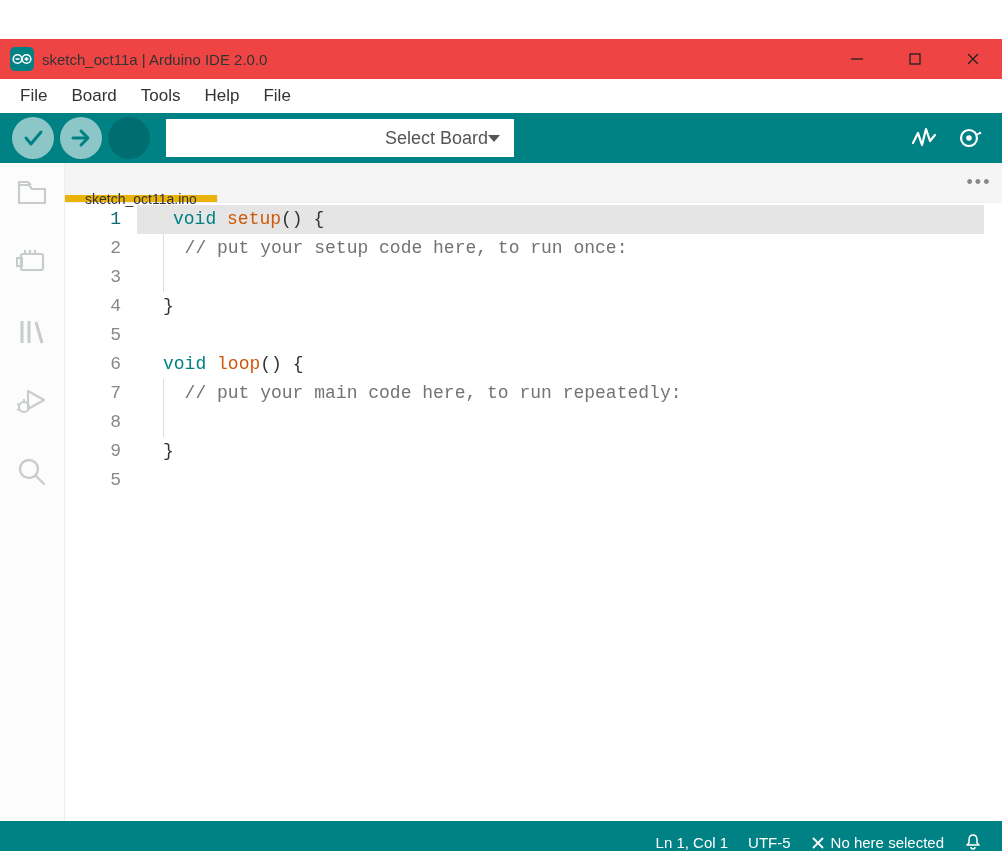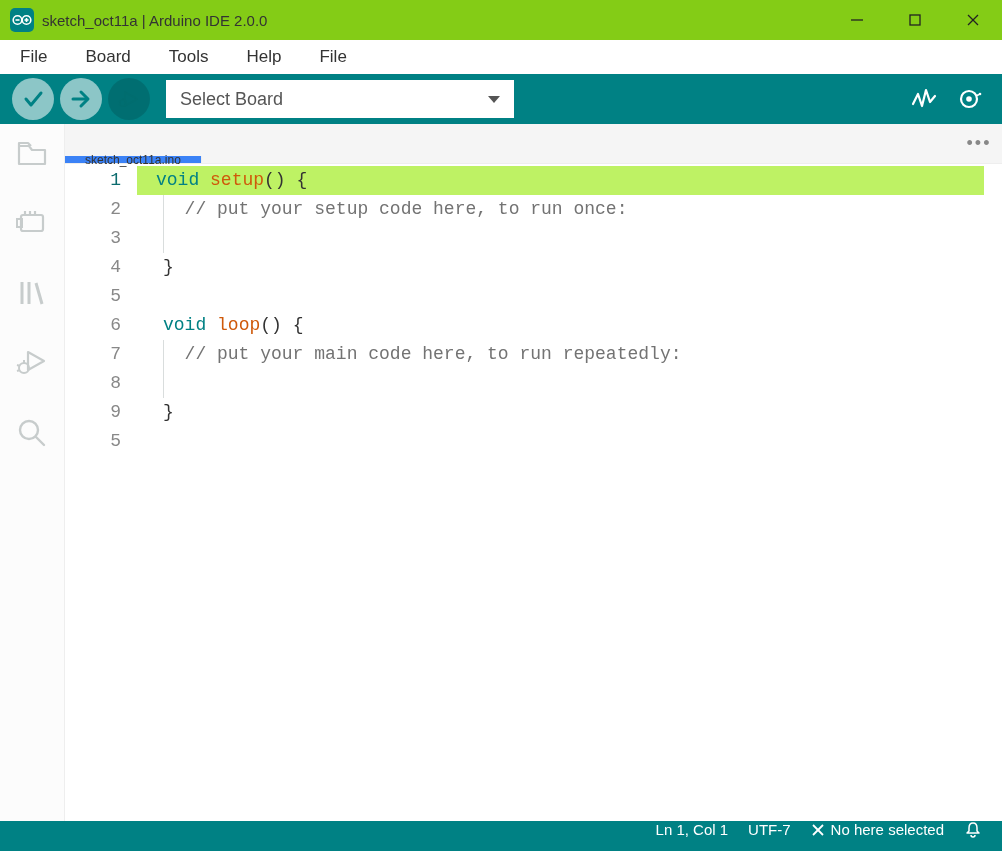--- a/index.html
+++ b/index.html
@@ -13,21 +13,22 @@
     overflow: hidden;
     display: flex;
     flex-direction: column;
   }
   
   .titlebar {
     height: 40px;
     display: flex;
     align-items: center;
     padding: 0 0 0 10px;
-    background: #84cc16;
+    background: #ef4444;
+    margin-top: 39px;
   }
   .titlebar .app-icon {
     width: 24px; height: 24px;
     background: #008184;
     border-radius: 5px;
     display: flex; align-items: center; justify-content: center;
     margin-right: 8px;
   }
   .titlebar .title-text { font-size: 15px; color: #333; }
   .titlebar .spacer { flex: 1; }
@@ -35,21 +36,21 @@
   .win-btn {
     width: 58px; height: 40px;
     display: flex; align-items: center; justify-content: center;
   }
   
   .menubar {
     height: 34px;
     display: flex;
     align-items: center;
     padding: 0 8px;
-    gap: 14px;
+    gap: 0;
     background: #fff;
   }
   .menubar .menu-item {
     padding: 4px 12px;
     font-size: 17px;
     color: #333;
     cursor: default;
   }
   
   .toolbar {
@@ -68,21 +69,21 @@
   }
   .tool-btn.disabled { background: rgba(0,0,0,0.14); }
   .board-select {
     height: 38px;
     width: 348px;
     background: #fff;
     margin-left: 10px;
     display: flex;
     align-items: center;
     padding: 0 14px;
-    justify-content: space-between;
+    justify-content: flex-end;
     font-size: 18px;
     color: #555;
   }
   .board-select .arrow {
     width: 0; height: 0;
     border-left: 6px solid transparent;
     border-right: 6px solid transparent;
     border-top: 7px solid #555;
   }
   .toolbar .spacer { flex: 1; }
@@ -119,24 +120,24 @@
     background: #fff;
   }
   .tabbar {
     height: 40px;
     display: flex;
     align-items: stretch;
     background: #f5f5f5;
     border-bottom: 1px solid #eee;
   }
   .tab {
-    background: #3b82f6;
+    background: #eab308;
     padding: 0 20px;
     display: flex; align-items: center;
-    font-size: 12px;
+    font-size: 14px;
     color: #333;
     border-right: 1px solid #eee;
     margin-top: 32px;
   }
   .tabbar .tab-spacer { flex: 1; }
   .tab-overflow {
     width: 46px;
     display: flex; align-items: center; justify-content: center;
     color: #888;
     font-size: 18px;
@@ -160,37 +161,37 @@
   }
   .gutter .ln-active { color: #0b6b6e; font-weight: 500; }
   .code {
     flex: 1;
     position: relative;
     color: #333;
     white-space: pre;
     padding-left: 10px;
   }
   .code .line { position: relative; padding-left: 8px; }
-  .code .line.active { background: #bef264; margin-left:-18px; padding-left:19px; margin-right:18px }
+  .code .line.active { background: #e5e5e5; margin-left:-18px; padding-left:36px; margin-right:18px }
   .code .indent-guide::before {
     content: "";
     position: absolute;
     left: 8px; top: 0; bottom: 0;
     border-left: 1px solid #d9dddd;
   }
   .tok-kw  { color: #008184; }
   .tok-fn  { color: #cf590a; }
   .tok-cmt { color: #737373; }
   
   .statusbar {
     height: 30px;
     background: #008184;
     color: #fff;
     display: flex;
-    align-items: flex-start;
+    align-items: flex-end;
     font-size: 15px;
     padding: 0 10px;
   }
   .statusbar .spacer { flex: 1; }
   .status-item { padding: 0 10px; display: flex; align-items: center; gap: 6px; }
 </style>
 </head>
 <body>
 
 <div class="titlebar">
@@ -340,21 +341,21 @@
           <div>5</div>
         </div>
       <div class="code" id="code"><div class="line active"><span class="tok-kw">void</span><span> </span><span class="tok-fn">setup</span><span>() {</span></div><div class="line indent-guide"><span class="tok-cmt">  // put your setup code here, to run once:</span></div><div class="line indent-guide">&nbsp;</div><div class="line"><span>}</span></div><div class="line">&nbsp;</div><div class="line"><span class="tok-kw">void</span><span> </span><span class="tok-fn">loop</span><span>() {</span></div><div class="line indent-guide"><span class="tok-cmt">  // put your main code here, to run repeatedly:</span></div><div class="line indent-guide">&nbsp;</div><div class="line"><span>}</span></div><div class="line">&nbsp;</div></div>
     </div>
   </div>
 </div>
 
 <div class="statusbar">
   <div class="spacer"></div>
   <div class="status-item">Ln 1, Col 1</div>
-  <div class="status-item">UTF-7</div>
+  <div class="status-item">UTF-5</div>
   <div class="status-item">
     <svg width="14" height="14" viewBox="0 0 14 14">
         <line x1="2" y1="2" x2="12" y2="12" stroke="#fff" stroke-width="1.8"></line>
         <line x1="12" y1="2" x2="2" y2="12" stroke="#fff" stroke-width="1.8"></line>
       </svg>
     <span>No here selected</span>
   </div>
   <div class="status-item">
     <svg width="18" height="18" viewBox="0 0 18 18">
         <path d="M9 2 c3 0 4 2 4 5 v3 l2 2 h-12 l2-2 v-3 c0-3 1-5 4-5 z M7 14 a2 2 0 0 0 4 0" fill="none" stroke="#fff" stroke-width="1.5" stroke-linejoin="round"></path>

